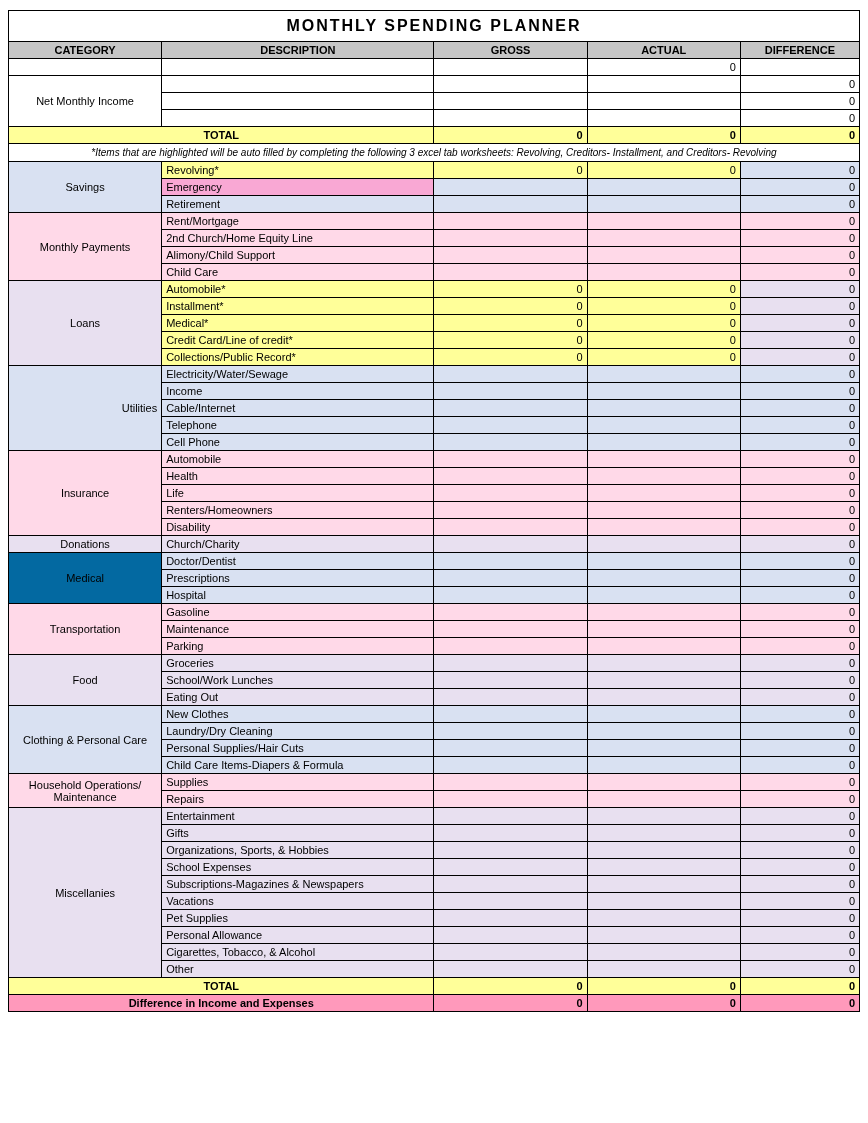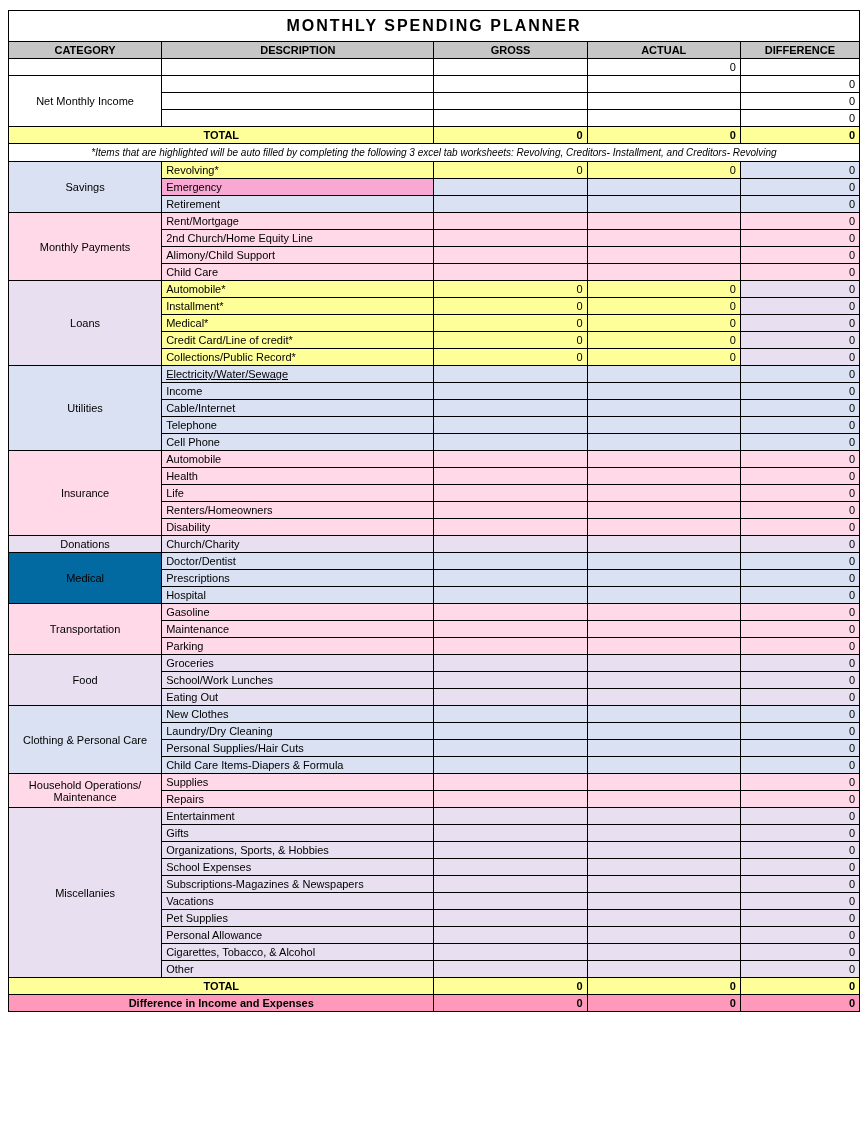--- a/index.html
+++ b/index.html
@@ -172,22 +172,22 @@
           <td style="text-align: right; background: rgb(255, 255, 153);">0</td>
           <td style="text-align: right; background: rgb(232, 224, 240);">0</td>
         </tr>
         <tr>
           <td style="background: rgb(255, 255, 153);">Collections/Public Record*</td>
           <td style="text-align: right; background: rgb(255, 255, 153);">0</td>
           <td style="text-align: right; background: rgb(255, 255, 153);">0</td>
           <td style="text-align: right; background: rgb(232, 224, 240);">0</td>
         </tr>
         <tr>
-          <td rowspan="5" style="background: rgb(217, 225, 242); text-align: center; vertical-align: middle;">Utilities</td>
-          <td style="background: rgb(217, 225, 242); text-decoration: underline;">Electricity/Water/Sewage</td>
+          <td rowspan="5" style="background: rgb(217, 225, 242); text-align: right; vertical-align: middle;">Utilities</td>
+          <td style="background: rgb(217, 225, 242);">Electricity/Water/Sewage</td>
           <td style="text-align: right; background: rgb(217, 225, 242);"></td>
           <td style="text-align: right; background: rgb(217, 225, 242);"></td>
           <td style="text-align: right; background: rgb(217, 225, 242);">0</td>
         </tr>
         <tr>
           <td style="background: rgb(217, 225, 242);">Income</td>
           <td style="text-align: right; background: rgb(217, 225, 242);"></td>
           <td style="text-align: right; background: rgb(217, 225, 242);"></td>
           <td style="text-align: right; background: rgb(217, 225, 242);">0</td>
         </tr>

